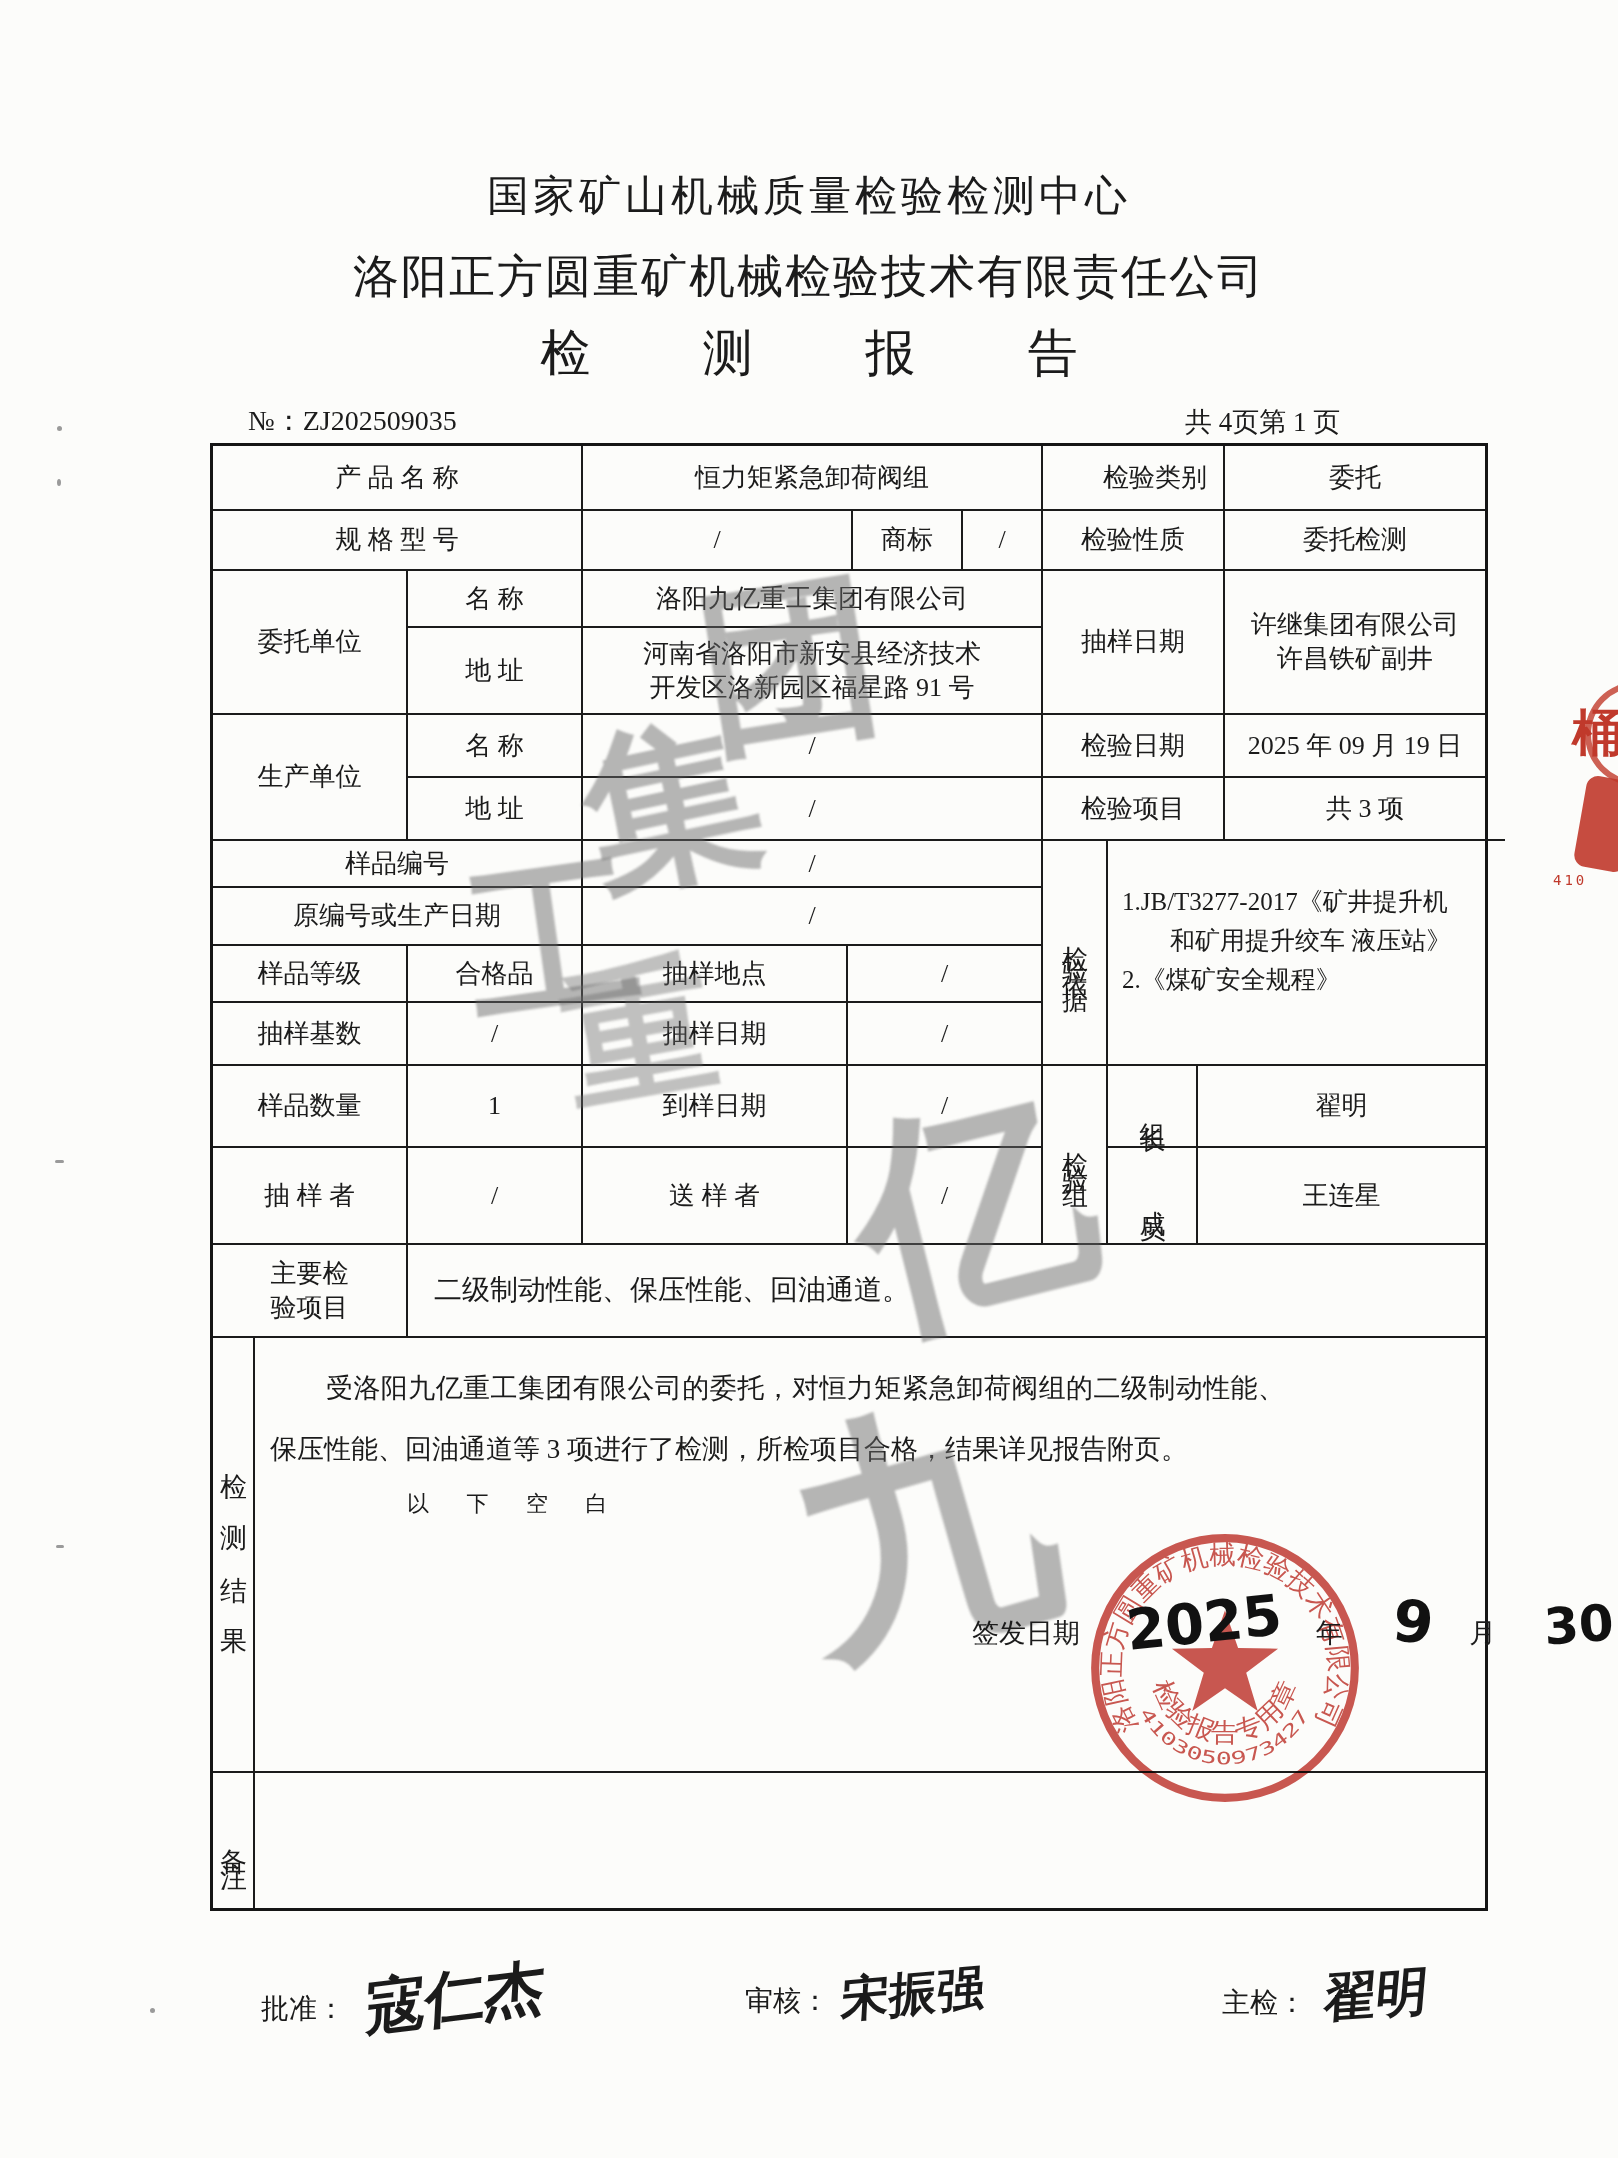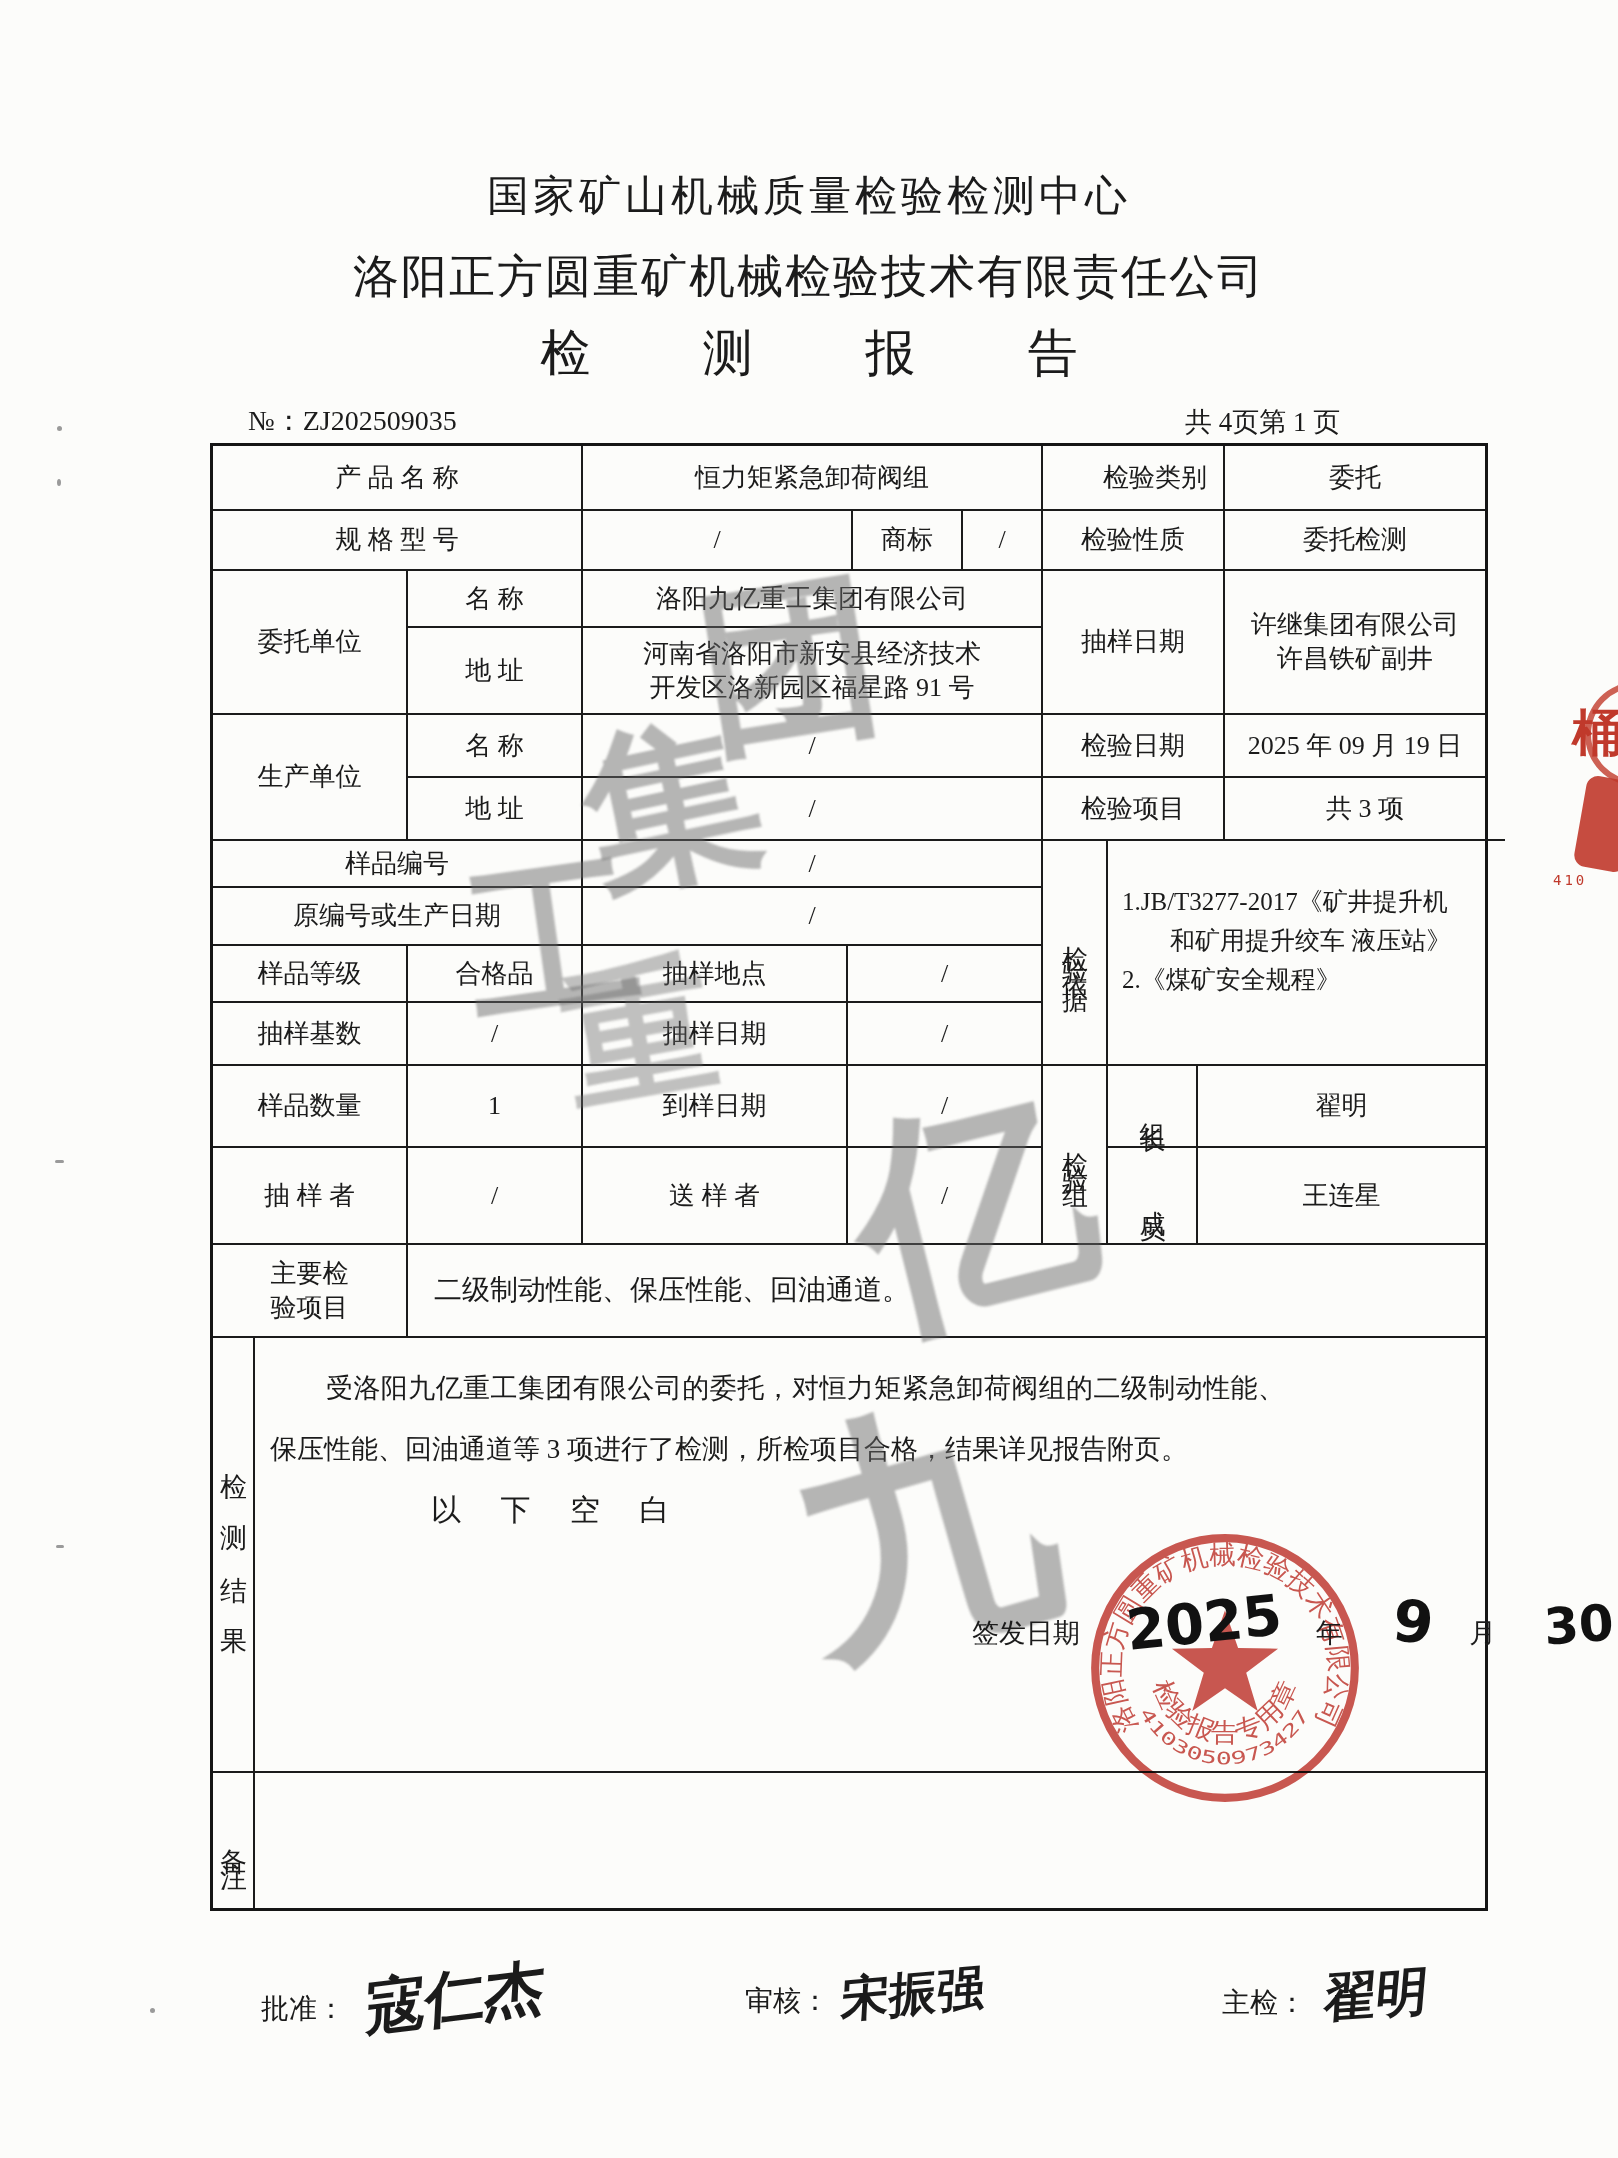--- a/index.html
+++ b/index.html
@@ -32,21 +32,21 @@
   .d1{font-size:56px;transform:rotate(-6deg);display:inline-block;margin:0 2px 0 14px;}
   .d2{font-size:58px;transform:rotate(7deg);display:inline-block;margin:0 4px 0 18px;}
   .d3{font-size:50px;transform:rotate(-4deg);display:inline-block;margin:0 4px 0 16px;}
   .unit{font-size:27px;}
   
   .sigrow{position:absolute;z-index:4;white-space:nowrap;}
   .siglab{font-size:28px;}
   .sig{font-family:"DejaVu Sans",sans-serif;font-weight:700;display:inline-block;}
   
   #resPara{margin:20px 35px 0 15px;max-width:1015px;text-indent:56px;font-size:27px;line-height:2.25;text-align:justify;}
-  #blankNote{position:absolute;left:176px;top:152px;font-size:30px;letter-spacing:16px;}
+  #blankNote{position:absolute;left:152px;top:152px;font-size:22px;letter-spacing:16px;}
   
   .edge{position:absolute;z-index:6;color:#c0392b;}
   .dot{position:absolute;background:#9a9a9a;border-radius:50%;z-index:1;}
 </style>
 </head>
 <body>
 
 <div id="page">
 
   <div class="hline" id="org1">国家矿山机械质量检验检测中心</div>

